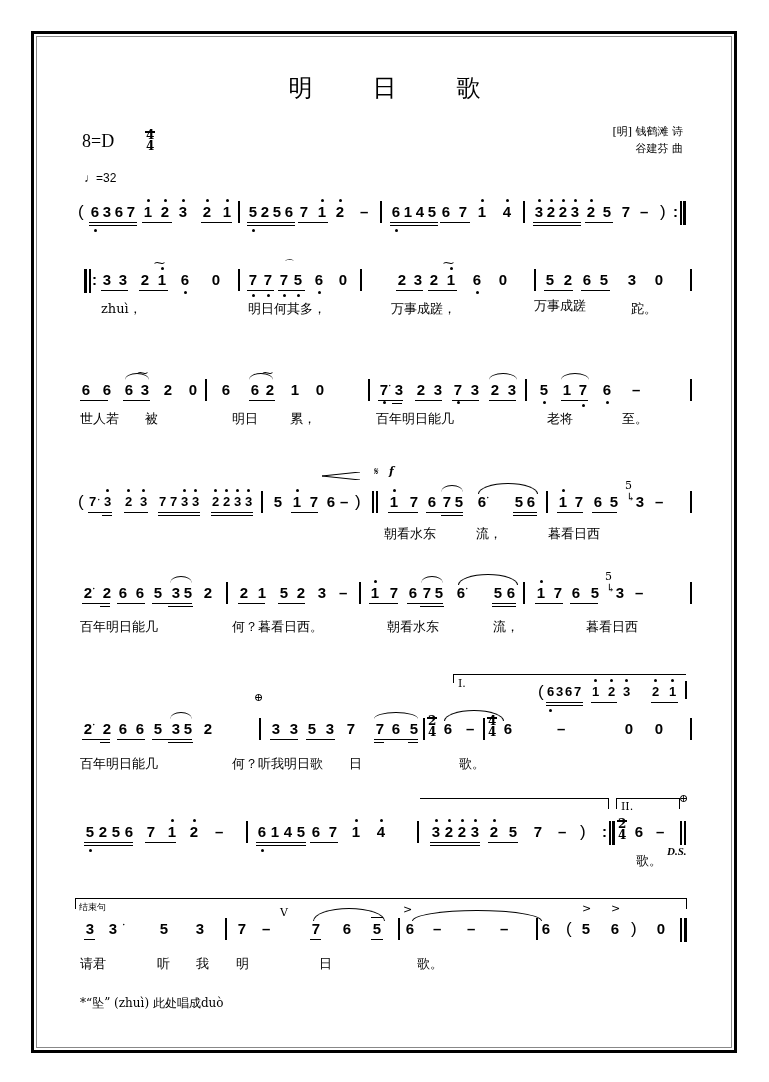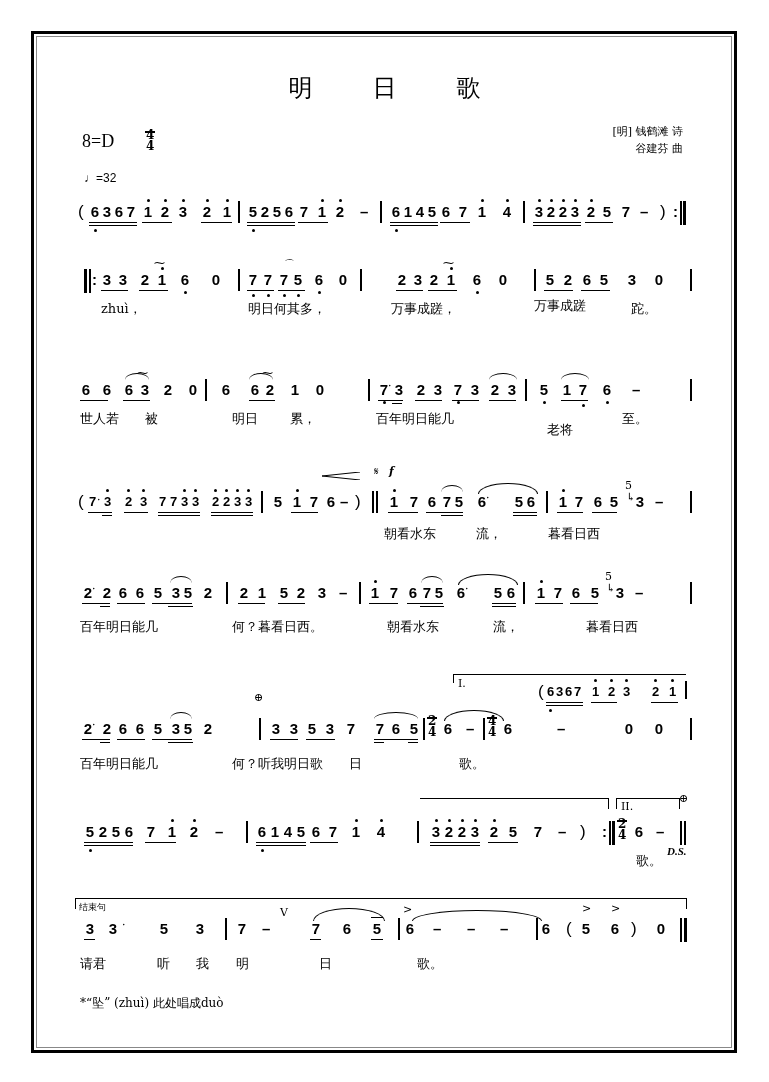--- a/index.html
+++ b/index.html
@@ -197,21 +197,21 @@
     <div class="n" style="left: 601px; top: 381px;">6<span class="lowdot" style="top: 20px;"></span></div>
     <div class="ul" style="left: 561px; top: 400px; width: 27px;"></div>
     <div class="slur" style="left: 561px; top: 373px; width: 28px;"></div>
     <div class="dash" style="left: 632px; top: 381px;">–</div>
     <div class="bar" style="left: 690px; top: 379px; height: 22px;"></div>
     <div class="lyric" style="left: 80px; top: 411px;">世人若</div>
     <div class="lyric" style="left: 145px; top: 411px;">被</div>
     <div class="lyric" style="left: 232px; top: 411px;">明日</div>
     <div class="lyric" style="left: 290px; top: 411px;">累，</div>
     <div class="lyric" style="left: 376px; top: 411px;">百年明日能几</div>
-    <div class="lyric" style="left: 547px; top: 411px; margin-top: 11px;">老将</div>
+    <div class="lyric" style="left: 547px; top: 411px;">老将</div>
     <div class="lyric" style="left: 622px; top: 411px;">至。</div>
     <div class="paren" style="left: 78px; top: 493px;">(</div>
     <div class="n small" style="left: 88px; top: 493px;">7</div>
     <div class="n small" style="left: 103px; top: 493px;">3<span class="updot"></span></div>
     <div class="mark" style="left: 97px; top: 495px;">·</div>
     <div class="ul" style="left: 88px; top: 512px; width: 24px;"></div>
     <div class="ul" style="left: 102px; top: 515px; width: 10px;"></div>
     <div class="n small" style="left: 124px; top: 493px;">2<span class="updot"></span></div>
     <div class="n small" style="left: 139px; top: 493px;">3<span class="updot"></span></div>
     <div class="n small" style="left: 158px; top: 493px;">7</div>

